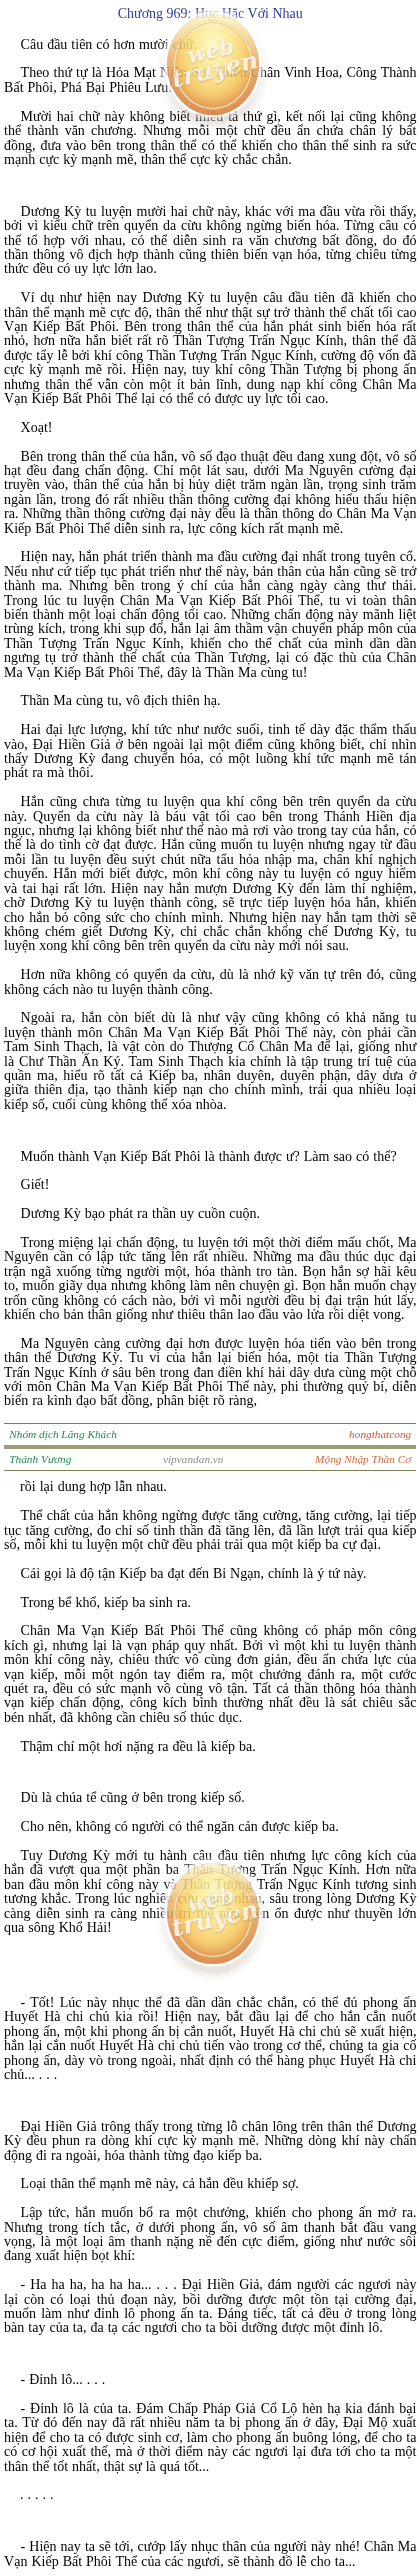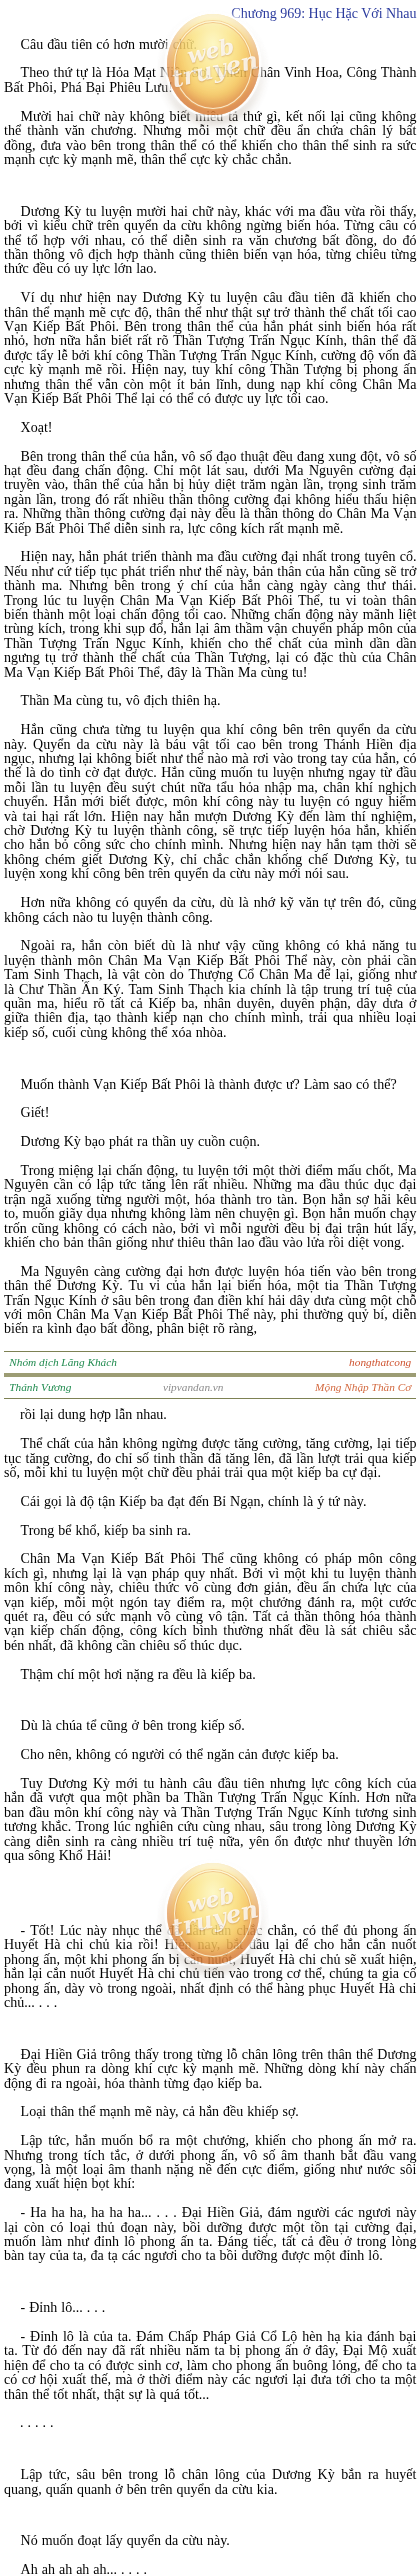--- a/index.html
+++ b/index.html
@@ -9,21 +9,21 @@
     min-height:3818px;
     margin:0 auto;
     background:#ffffff;
     font-family:"Liberation Serif","DejaVu Serif",serif;
     color:#000000;
     overflow:hidden;
   }
   .content { padding:4.1px 4.6px 10.3px 4.1px; }
   h1.chapter-title {
     margin:2.1px 0 15.5px 0;
-    text-align:right;
+    text-align:center;
     font-size:14px;
     font-weight:normal;
     color:#2b3b9e;
     font-family:"Liberation Serif","DejaVu Serif",serif;
   }
   p.para {
     margin:0 0 14.4px 0;
     font-size:14px;
     line-height:14.4px;
     text-align:justify;
@@ -105,20 +105,21 @@
         <p class="para">Câu đầu tiên có hơn mười chữ.</p>
         <p class="para">Theo thứ tự là Hỏa Mạt Niên Sơ, Thiên Chân Vinh Hoa, Công Thành Bất Phôi, Phá Bại Phiêu Lưu!</p>
         <p class="para">Mười hai chữ này không biết miêu tả thứ gì, kết nối lại cũng không thể thành văn chương. Nhưng mỗi một chữ đều ẩn chứa chân lý bất đồng, đưa vào bên trong thân thể có thể khiến cho thân thể sinh ra sức mạnh cực kỳ mạnh mẽ, thân thể cực kỳ chắc chắn.</p>
         <div class="spacer"></div>
         <p class="para">Dương Kỳ tu luyện mười hai chữ này, khác với ma đầu vừa rồi thấy, bởi vì kiểu chữ trên quyển da cừu không ngừng biến hóa. Từng câu có thể tổ hợp với nhau, có thể diễn sinh ra văn chương bất đồng, do đó thần thông vô địch hợp thành cũng thiên biến vạn hóa, từng chiêu từng thức đều có uy lực lớn lao.</p>
         <p class="para">Ví dụ như hiện nay Dương Kỳ tu luyện câu đầu tiên đã khiến cho thân thể mạnh mẽ cực độ, thân thể như thật sự trở thành thể chất tối cao Vạn Kiếp Bất Phôi. Bên trong thân thể của hắn phát sinh biến hóa rất nhỏ, hơn nữa hắn biết rất rõ Thần Tượng Trấn Ngục Kính, thân thể đã được tẩy lễ bởi khí công Thần Tượng Trấn Ngục Kính, cường độ vốn đã cực kỳ mạnh mẽ rồi. Hiện nay, tuy khí công Thần Tượng bị phong ấn nhưng thân thể vẫn còn một ít bản lĩnh, dung nạp khí công Chân Ma Vạn Kiếp Bất Phôi Thể lại có thể có được uy lực tối cao.</p>
         <p class="para">Xoạt!</p>
         <p class="para">Bên trong thân thể của hắn, vô số đạo thuật đều đang xung đột, vô số hạt đều đang chấn động. Chỉ một lát sau, dưới Ma Nguyên cường đại truyền vào, thân thể của hắn bị hủy diệt trăm ngàn lần, trọng sinh trăm ngàn lần, trong đó rất nhiều thần thông cường đại không hiểu thấu hiện ra. Những thần thông cường đại này đều là thần thông do Chân Ma Vạn Kiếp Bất Phôi Thể diễn sinh ra, lực công kích rất mạnh mẽ.</p>
         <p class="para">Hiện nay, hắn phát triển thành ma đầu cường đại nhất trong tuyên cổ. Nếu như cứ tiếp tục phát triển như thế này, bản thân của hắn cũng sẽ trở thành ma. Nhưng bên trong ý chí của hắn càng ngày càng thư thái. Trong lúc tu luyện Chân Ma Vạn Kiếp Bất Phôi Thể, tu vi toàn thân biến thành một loại chấn động tối cao. Những chấn động này mãnh liệt trùng kích, trong khi sụp đổ, hắn lại âm thầm vận chuyển pháp môn của Thần Tượng Trấn Ngục Kính, khiến cho thể chất của mình dần dần ngưng tụ trở thành thể chất của Thần Tượng, lại có đặc thù của Chân Ma Vạn Kiếp Bất Phôi Thể, đây là Thần Ma cùng tu!</p>
         <p class="para">Thần Ma cùng tu, vô địch thiên hạ.</p>
+        <p class="para">Hai đại lực lượng, khí tức như nước suối, tinh tế dày đặc thẩm thấu vào, Đại Hiền Giả ở bên ngoài lại một điểm cũng không biết, chỉ nhìn thấy Dương Kỳ đang chuyển hóa, có một luồng khí tức mạnh mẽ tán phát ra mà thôi.</p>
         <p class="para">Hắn cũng chưa từng tu luyện qua khí công bên trên quyển da cừu này. Quyển da cừu này là báu vật tối cao bên trong Thánh Hiền địa ngục, nhưng lại không biết như thế nào mà rơi vào trong tay của hắn, có thể là do tình cờ đạt được. Hắn cũng muốn tu luyện nhưng ngay từ đầu mỗi lần tu luyện đều suýt chút nữa tẩu hỏa nhập ma, chân khí nghịch chuyển. Hắn mới biết được, môn khí công này tu luyện có nguy hiểm và tai hại rất lớn. Hiện nay hắn mượn Dương Kỳ đến làm thí nghiệm, chờ Dương Kỳ tu luyện thành công, sẽ trực tiếp luyện hóa hắn, khiến cho hắn bỏ công sức cho chính mình. Nhưng hiện nay hắn tạm thời sẽ không chém giết Dương Kỳ, chỉ chắc chắn khống chế Dương Kỳ, tu luyện xong khí công bên trên quyển da cừu này mới nói sau.</p>
         <p class="para">Hơn nữa không có quyển da cừu, dù là nhớ kỹ văn tự trên đó, cũng không cách nào tu luyện thành công.</p>
         <p class="para">Ngoài ra, hắn còn biết dù là như vậy cũng không có khả năng tu luyện thành môn Chân Ma Vạn Kiếp Bất Phôi Thể này, còn phải cần Tam Sinh Thạch, là vật còn do Thượng Cổ Chân Ma để lại, giống như là Chư Thần Ấn Ký. Tam Sinh Thạch kia chính là tập trung trí tuệ của quần ma, hiểu rõ tất cả Kiếp ba, nhân duyên, duyên phận, dây dưa ở giữa thiên địa, tạo thành kiếp nạn cho chính mình, trải qua nhiều loại kiếp số, cuối cùng không thể xóa nhòa.</p>
         <div class="spacer"></div>
         <p class="para">Muốn thành Vạn Kiếp Bất Phôi là thành được ư? Làm sao có thể?</p>
         <p class="para">Giết!</p>
         <p class="para">Dương Kỳ bạo phát ra thần uy cuồn cuộn.</p>
         <p class="para">Trong miệng lại chấn động, tu luyện tới một thời điểm mấu chốt, Ma Nguyên cần có lập tức tăng lên rất nhiều. Những ma đầu thúc dục đại trận ngã xuống từng người một, hóa thành tro tàn. Bọn hắn sợ hãi kêu to, muốn giãy dụa nhưng không làm nên chuyện gì. Bọn hắn muốn chạy trốn cũng không có cách nào, bởi vì mỗi người đều bị đại trận hút lấy, khiến cho bản thân giống như thiêu thân lao đầu vào lửa rồi diệt vong.</p>
         <p class="para">Ma Nguyên càng cường đại hơn được luyện hóa tiến vào bên trong thân thể Dương Kỳ. Tu vi của hắn lại biến hóa, một tia Thần Tượng Trấn Ngục Kính ở sâu bên trong đan điền khí hải dây dưa cùng một chỗ với môn Chân Ma Vạn Kiếp Bất Phôi Thể này, phi thường quỷ bí, diễn biến ra kình đạo bất đồng, phân biệt rõ ràng,</p>
   <div class="banner">
@@ -151,20 +152,21 @@
         <div class="spacer"></div>
         <p class="para">Đại Hiền Giả trông thấy trong từng lỗ chân lông trên thân thể Dương Kỳ đều phun ra dòng khí cực kỳ mạnh mẽ. Những dòng khí này chấn động đi ra ngoài, hóa thành từng đạo kiếp ba.</p>
         <p class="para">Loại thân thể mạnh mẽ này, cả hắn đều khiếp sợ.</p>
         <p class="para">Lập tức, hắn muốn bổ ra một chưởng, khiến cho phong ấn mở ra. Nhưng trong tích tắc, ở dưới phong ấn, vô số âm thanh bắt đầu vang vọng, là một loại âm thanh nặng nề đến cực điểm, giống như nước sôi đang xuất hiện bọt khí:</p>
         <p class="para">- Ha ha ha, ha ha ha... . . . Đại Hiền Giả, đám người các ngươi này lại còn có loại thủ đoạn này, bồi dưỡng được một tồn tại cường đại, muốn làm như đỉnh lô phong ấn ta. Đáng tiếc, tất cả đều ở trong lòng bàn tay của ta, đa tạ các ngươi cho ta bồi dưỡng được một đỉnh lô.</p>
         <div class="spacer"></div>
         <p class="para">- Đỉnh lô... . . .</p>
         <p class="para">- Đỉnh lô là của ta. Đám Chấp Pháp Giả Cổ Lộ hèn hạ kia đánh bại ta. Từ đó đến nay đã rất nhiều năm ta bị phong ấn ở đây, Đại Mộ xuất hiện để cho ta có được sinh cơ, làm cho phong ấn buông lỏng, để cho ta có cơ hội xuất thế, mà ở thời điểm này các ngươi lại đưa tới cho ta một thân thể tốt nhất, thật sự là quá tốt...</p>
         <p class="para no-indent">. . . . .</p>
         <div class="spacer"></div>
+        <p class="para">- Hiện nay ta sẽ tới, cướp lấy nhục thân của người này nhé! Chân Ma Vạn Kiếp Bất Phôi Thể của các ngươi, sẽ thành đồ lễ cho ta...</p>
         <p class="para">Lập tức, sâu bên trong lỗ chân lông của Dương Kỳ bắn ra huyết quang, quấn quanh ở bên trên quyển da cừu kia.</p>
         <div class="spacer"></div>
         <p class="para">Nó muốn đoạt lấy quyển da cừu này.</p>
         <p class="para">Ah ah ah ah ah... . . . .</p>
         <p class="para">Toàn bộ đại trận lại bắt đầu gia tăng tốc độ vận chuyển. Tất cả ác ma, thậm chí chân khí của cả Đại Hiền Giả, Mộng Tô Vũ, trung niên ác ma văn sĩ đều cuồn cuộn tiến vào bên trong thân thể Dương Kỳ. Dường như trong tích tắc Huyết Hà chi chủ đã khống chế toàn bộ thân thể của Dương Kỳ vậy.</p>
 
 </div>
   </div>
 </div>
 

